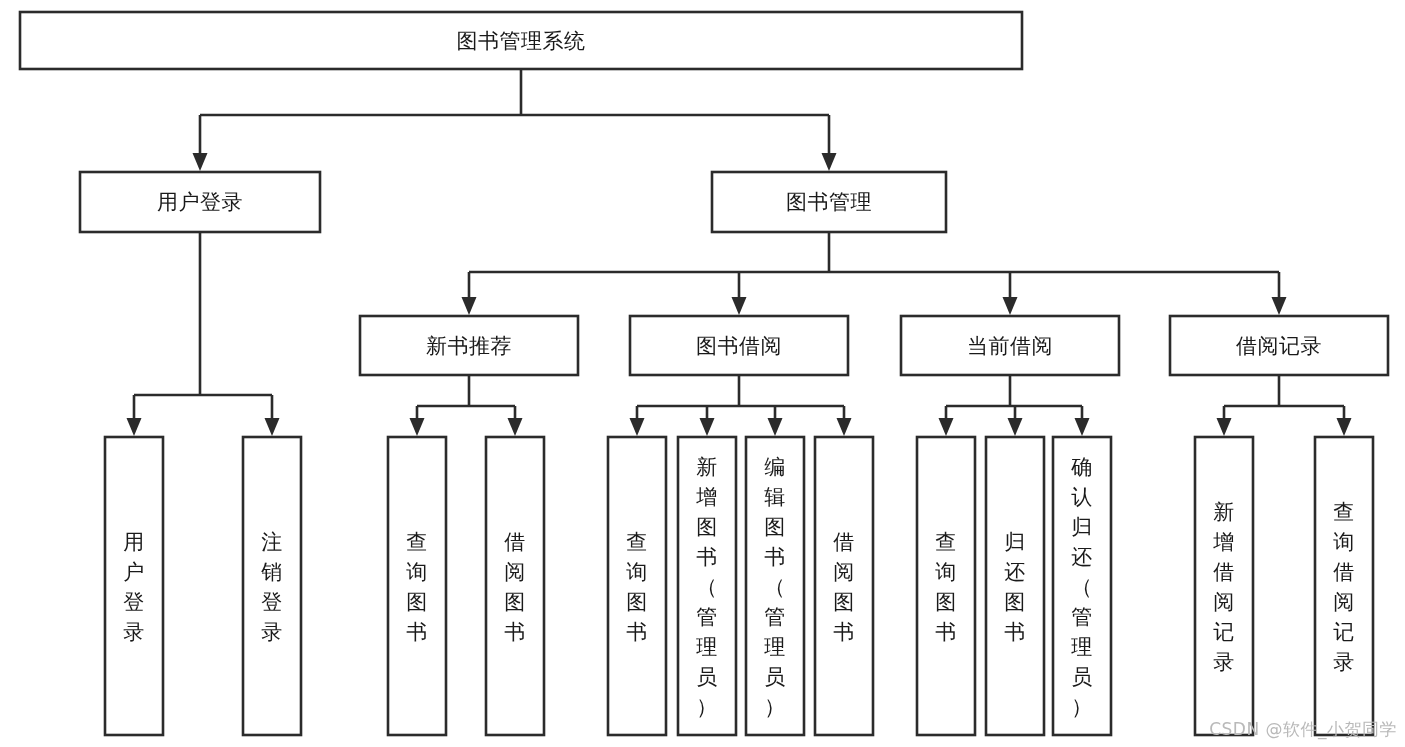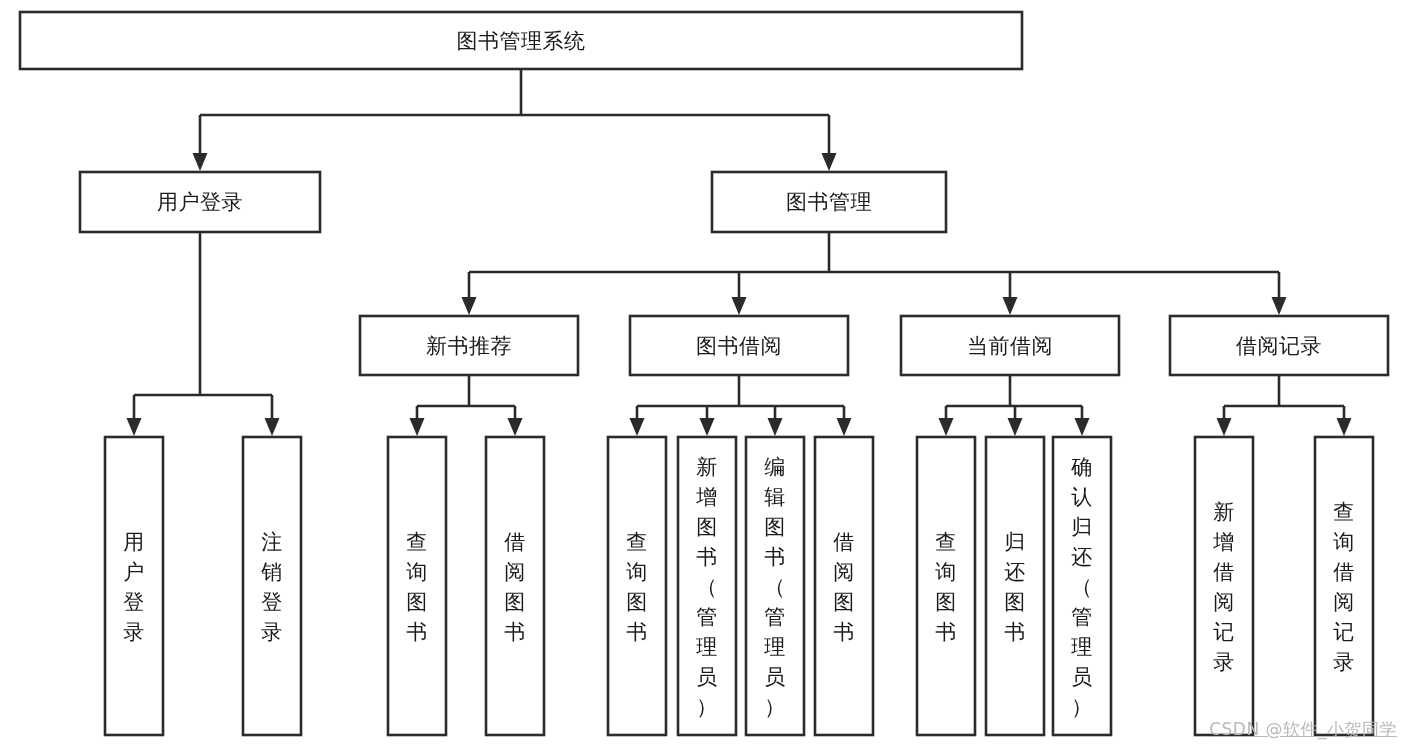--- a/index.html
+++ b/index.html
@@ -61,21 +61,20 @@
   .watermark {
     position: absolute;
     right: 8px;
     bottom: 6px;
     font-family: "DejaVu Sans", "Liberation Sans", sans-serif;
     font-size: 17px;
     color: #b9b9b9;
     white-space: nowrap;
     letter-spacing: 0.5px;
     user-select: none;
-    text-decoration: underline;
   }
 </style>
 </head>
 <body>
 
 <div id="diagram-root">
   <svg class="diagram-canvas" id="diagram-canvas" viewBox="0 0 1405 747" xmlns="http://www.w3.org/2000/svg">
     <g id="connector-layer">
         <g>
           <path class="connector" d="M 521 69 L 521 115"></path>

